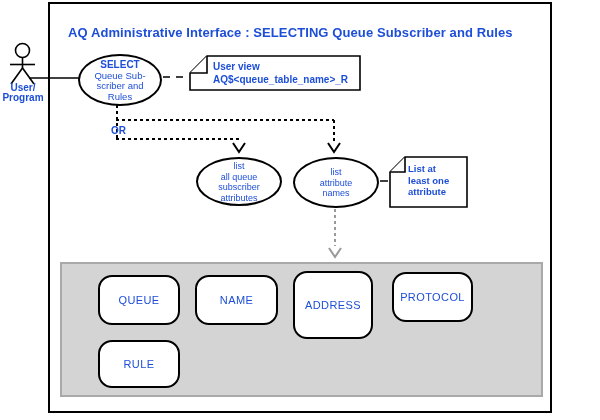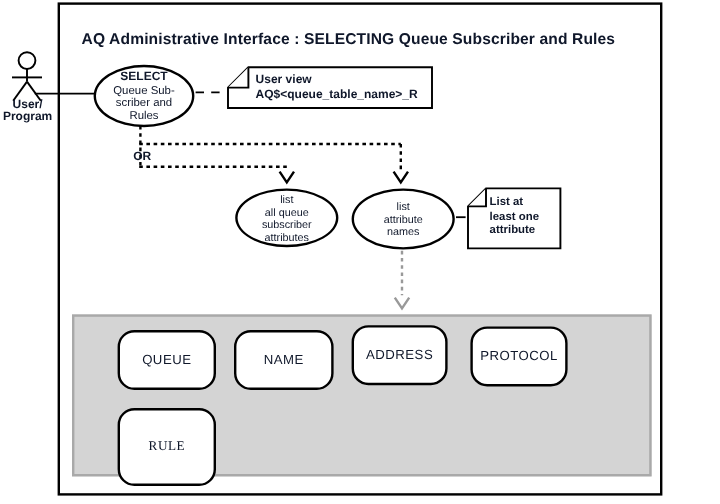--- a/index.html
+++ b/index.html
@@ -1,18 +1,18 @@
 <!DOCTYPE html>
 <html><head>
 <meta charset="utf-8">
 <style>
   html,body { margin:0; padding:0; background:#fff; }
   .stage {
     position:relative; width:600px; height:420px; background:#ffffff;
-    font-family:"Liberation Sans","DejaVu Sans",sans-serif; color:#0f172a; overflow:hidden;
+    font-family:"Liberation Sans","DejaVu Sans",sans-serif; color:#1d4ed8; overflow:hidden;
   }
   .abs { position:absolute; }
   svg.layer { position:absolute; left:0; top:0; width:600px; height:420px; }
 
   .outer-box { left:48px; top:2px; width:500px; height:407px; border:2px solid #000; }
 
   .title { left:68px; top:25px; font-weight:bold; font-size:13px; letter-spacing:0.1px; white-space:nowrap; }
 
   .actor-label { left:0px; top:83px; width:46px; text-align:center; font-weight:bold; font-size:10px; line-height:10px; }
 
@@ -35,23 +35,23 @@
 
   .panel { left:60px; top:262px; width:483px; height:135px; background:#d4d4d4; border:2px solid #a9a9a9; box-sizing:border-box; }
 
   .rbox {
     background:#fff; border:2px solid #000; border-radius:14px;
     display:flex; align-items:center; justify-content:center; flex-direction:column;
     text-align:center; font-size:11px; letter-spacing:0.4px; line-height:11px; box-sizing:border-box;
   }
   #box-queue          { left:98px;  top:275px; width:82px; height:50px; }
   #box-name           { left:195px; top:275px; width:83px; height:50px; }
-  #box-address        { left:293px; top:271px; width:80px; height:50px;text-align:right; }
+  #box-address        { left:293px; top:271px; width:80px; height:68px;text-align:right; }
   #box-protocol       { left:392px; top:272px; width:81px; height:50px; }
-  #box-rule           { left:98px;  top:340px; width:82px; height:65px;font-family:Liberation Serif, serif; }
+  #box-rule           { left:98px;  top:340px; width:82px; height:48px; }
   #box-transformation { left:195px; top:338px; width:83px; height:52px; }
 </style>
 </head>
 <body>
 
 <div class="stage">
 
   <div class="abs outer-box"></div>
 
   <svg class="layer">

